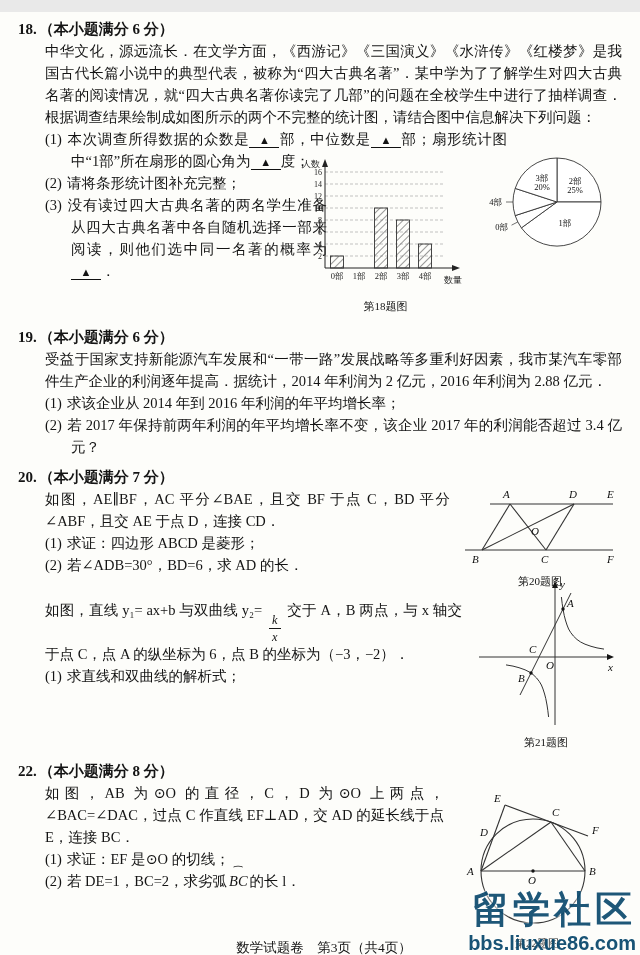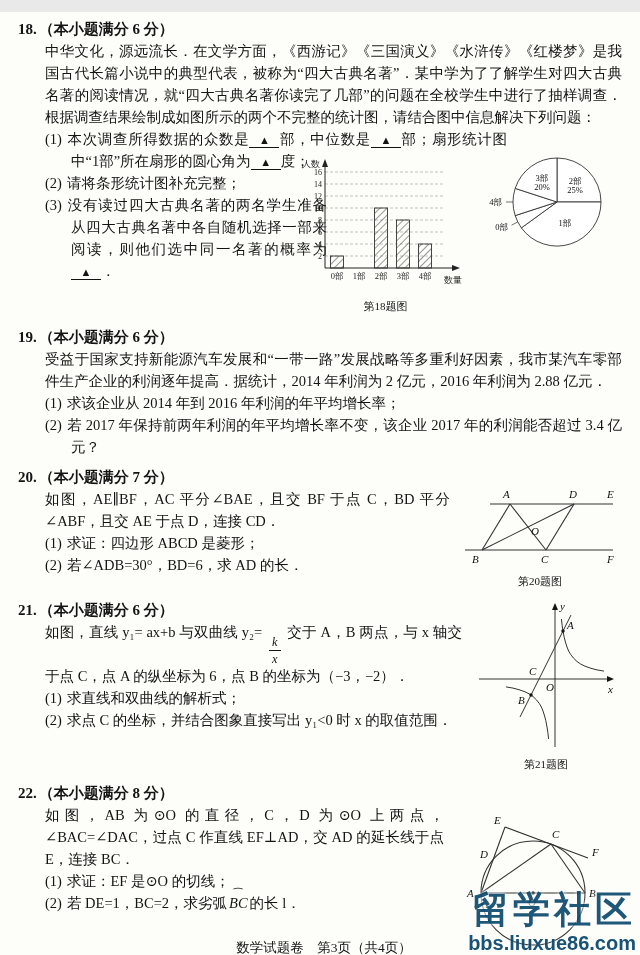--- a/index.html
+++ b/index.html
@@ -179,23 +179,20 @@
         <span class="num">(1)</span><span>求证：四边形 ABCD 是菱形；</span>
       </p>
       <p class="item">
         <span class="num">(2)</span><span>若∠ADB=30°，BD=6，求 AD 的长．</span>
       </p>
       <div class="clear"></div>
     </div>
   </section>
 
   <section>
-    <div class="p-head">
-      <span class="p-num">21.</span><span>（本小题满分 6 分）</span>
-    </div>
     <div class="p-body">
       <div class="figR f21w">
         <svg width="150" height="152" viewBox="0 0 150 152">
           <g stroke="#333" stroke-width="1" fill="none">
             <line x1="8" y1="82" x2="140" y2="82"></line>
             <line x1="84" y1="150" x2="84" y2="10"></line>
             <path stroke-linejoin="round" d="M90.4 22 L91.2 28.7 L92 34 L93.2 40.3 L94.4 45 L96 50 L97.6 54 L99.6 57.4 L102.4 61 L106 64.5 L109.6 67 L114 69.2 L120 71.3 L126 72.9 L133 74.1"></path>
             <path stroke-linejoin="round" d="M77.6 142 L76.8 135.3 L76 130 L74.8 123.7 L73.6 119 L72 114 L70.4 110 L68.4 106.6 L65.6 103 L62 99.5 L58.4 97 L54 94.8 L48 92.7 L42 91.1 L35 89.9"></path>
             <line x1="49" y1="120" x2="100" y2="18"></line>
           </g>
@@ -215,23 +212,20 @@
           </g>
         </svg>
         <div class="caption">第21题图</div>
       </div>
       <p class="intro"><span>如图，直线 y₁= ax+b 与双曲线 y₂= </span><span class="frac">
             <span class="fnum">k</span>
             <span class="fden">x</span>
           </span><span> 交于 A，B 两点，与 x 轴交于点 C，点 A 的纵坐标为 6，点 B 的坐标为（−3，−2）．</span></p>
       <p class="item">
         <span class="num">(1)</span><span>求直线和双曲线的解析式；</span>
-      </p>
-      <p class="item">
-        <span class="num">(2)</span><span>求点 C 的坐标，并结合图象直接写出 y₁&lt;0 时 x 的取值范围．</span>
       </p>
       <div class="clear"></div>
     </div>
   </section>
 
   <section>
     <div class="p-head">
       <span class="p-num">22.</span><span>（本小题满分 8 分）</span>
     </div>
     <div class="p-body">

